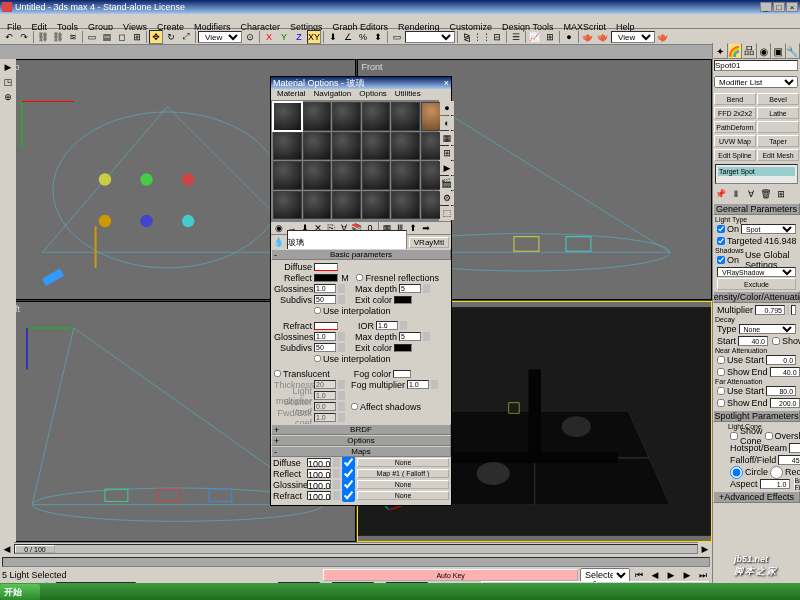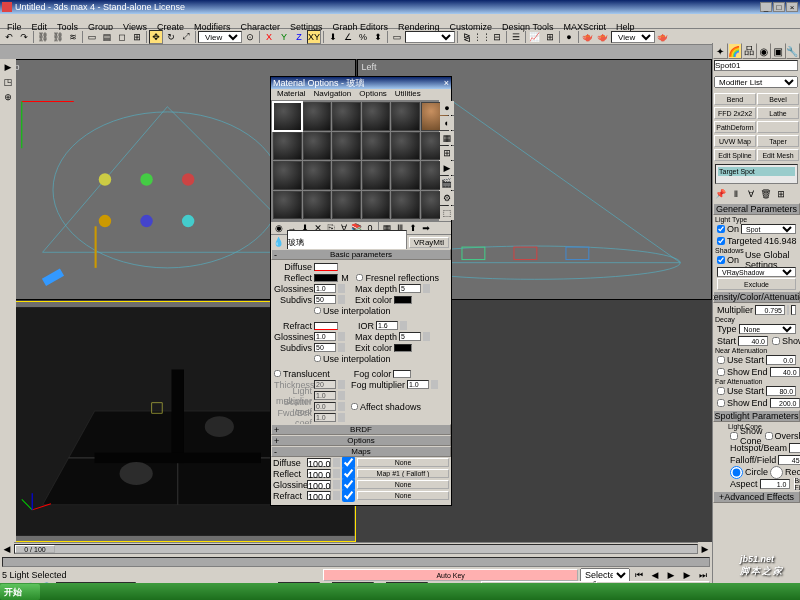--- a/index.html
+++ b/index.html
@@ -64,21 +64,21 @@
 .mrow .swatch{width:24px;height:8px;border:1px inset #808080}
 .mrow .swatch.red{border-bottom:1px solid red}
 .mrow input[type=text]{width:22px;height:9px;font-size:7px;border:1px inset #808080;text-align:left;padding-left:1px}
 .mrow input[type=checkbox]{width:7px;height:7px}
 .mrow .sp{width:7px;height:9px;background:#c0c0c0}
 .mlbl{font-size:7px}
 .maprow{display:flex;align-items:center;height:11px;gap:2px;font-size:7px;padding:0 2px}
 .maprow .ml{width:32px}
 .maprow .mv{width:24px;height:9px;border:1px inset #808080;background:#fff;text-align:right;padding-right:1px}
 .maprow .mb{flex:1;height:9px;border:1px outset #fff;background:#d4d0c8;text-align:center;font-size:7px;white-space:nowrap;overflow:hidden}
-.watermark{position:absolute;right:16px;bottom:22px;color:#fff;font-size:14px;font-weight:bold;z-index:200;text-shadow:1px 1px 2px #000;font-style:italic}
+.watermark{position:absolute;right:22px;bottom:22px;color:#fff;font-size:14px;font-weight:bold;z-index:200;text-shadow:1px 1px 2px #000;font-style:italic}
 .watermark .sub{font-size:9px;display:block;text-align:right;letter-spacing:2px}
 </style>
 </head>
 <body>
 
 <div class="titlebar">
   <div class="icon"></div>
   <span>Untitled - 3ds max 4 - Stand-alone License</span>
   <div class="spacer"></div>
   <div class="winbtn">_</div>
@@ -174,20 +174,33 @@
         <circle cx="140" cy="110" r="6" fill="#4c4"></circle>
         <circle cx="180" cy="110" r="6" fill="#c44"></circle>
     <circle cx="100" cy="150" r="6" fill="#c90"></circle>
         <circle cx="140" cy="150" r="6" fill="#44c"></circle>
         <circle cx="180" cy="150" r="6" fill="#4cc"></circle>
     <rect x="40" y="200" width="20" height="8" fill="#39f" transform="rotate(-30 50 204)"></rect>
     <rect x="90" y="155" width="2" height="40" fill="#c90"></rect>
       </svg>
   </div>
   <div class="viewport">
+    <div class="label">Front</div>
+    <svg viewBox="0 0 340 220">
+        <g stroke="#5ab" stroke-width="0.7" fill="none">
+          <path d="M60 30 L20 180 L300 180 Z"></path>
+          <ellipse cx="160" cy="180" rx="140" ry="18"></ellipse>
+        </g>
+    <line x1="30" y1="20" x2="75" y2="20" stroke="red"></line>
+        <line x1="30" y1="20" x2="30" y2="60" stroke="blue"></line>
+    <rect x="150" y="165" width="24" height="14" fill="none" stroke="#cc4"></rect>
+        <rect x="200" y="165" width="24" height="14" fill="none" stroke="#4cc"></rect>
+      </svg>
+  </div>
+  <div class="viewport">
     <div class="label">Left</div>
     <svg viewBox="0 0 340 220">
         <g stroke="#5ab" stroke-width="0.7" fill="none">
           <path d="M70 20 L30 190 L310 190 Z"></path>
           <ellipse cx="170" cy="190" rx="140" ry="16"></ellipse>
         </g>
     <line x1="25" y1="20" x2="70" y2="20" stroke="#0c0"></line>
         <line x1="25" y1="20" x2="25" y2="60" stroke="blue"></line>
     <rect x="100" y="175" width="22" height="12" fill="none" stroke="#4c8"></rect>
         <rect x="150" y="175" width="22" height="12" fill="none" stroke="#c44"></rect>

